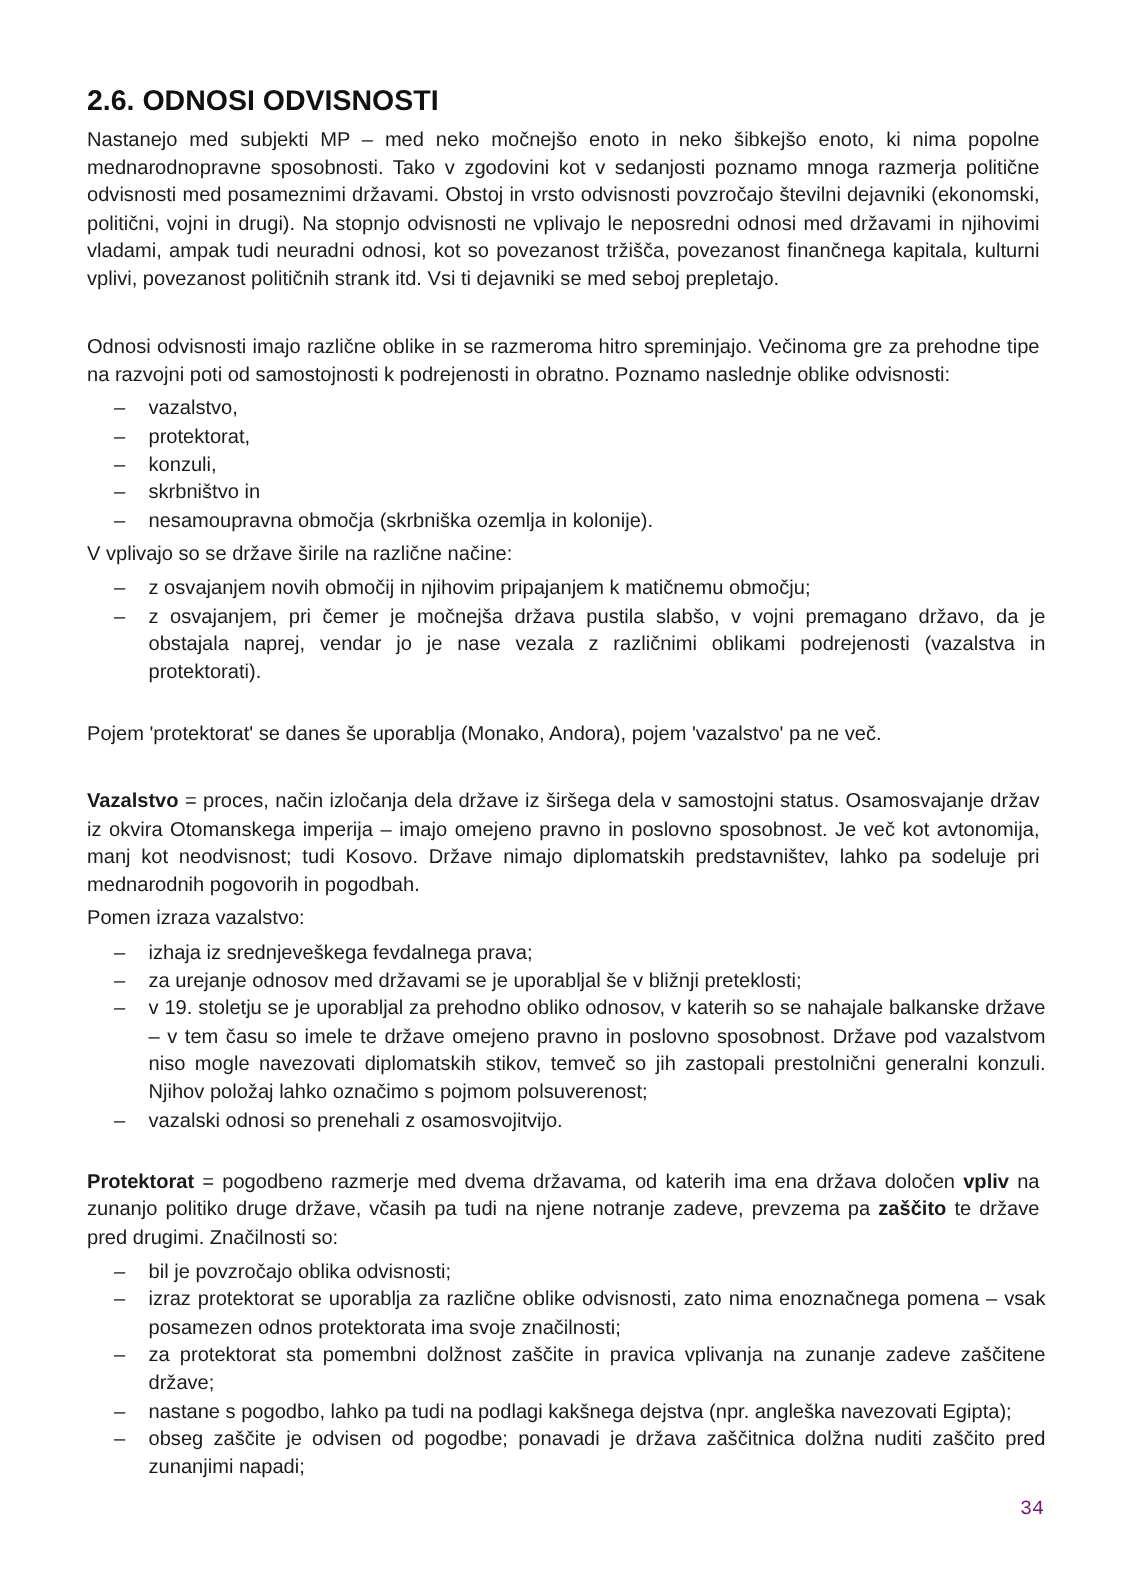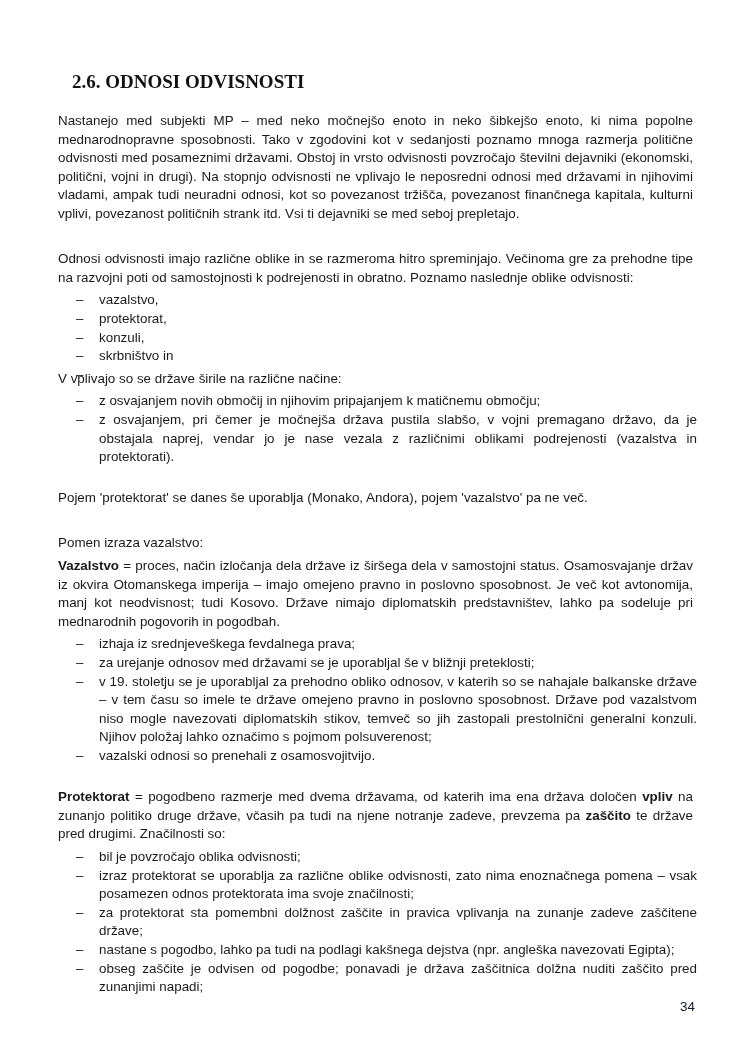--- a/index.html
+++ b/index.html
@@ -2,63 +2,63 @@
 <html><head>
 <meta charset="utf-8">
 <style>
   html, body { margin: 0; padding: 0; background: #ffffff; }
   body { width: 750px; height: 1061px; position: relative; overflow: hidden; }
   .page {
     position: absolute; left: 54px; top: 52px; width: 643px;
     font-family: "Liberation Sans", sans-serif; font-size: 13.4px; line-height: 18.6px; color: #1a1a1a;
   }
   h1, h2 {
-    font-family: Liberation Serif, serif; font-weight: bold; font-size: 19px;
-    margin: 18px; line-height: 24px; color: #111;
+    font-family: Liberation Sans, sans-serif; font-weight: bold; font-size: 19px;
+    margin: 4px; line-height: 24px; color: #111;
   }
   h2 { margin-top: 22px; }
   p { margin: 4px; text-align: justify; }
   .gap { height: 18.6px; }
   ul { list-style: none; margin: 0; padding: 0; }
   ul li { position: relative; padding-left: 45px; text-align: justify; }
   ul li .dash { position: absolute; left: 22px; top: 0; }
   b { font-weight: bold; }
   .pagenum {
     position: absolute; left: 680px; top: 999px;
-    font-family: Liberation Sans, sans-serif; font-size: 13.4px; color: #0f172a;
+    font-family: Liberation Mono, monospace; font-size: 13.4px; color: #701a75;
   }
 </style>
 </head>
 <body>
 
 <div class="page">
 
   <h1>2.6. ODNOSI ODVISNOSTI</h1>
   <p>Nastanejo med subjekti MP – med neko močnejšo enoto in neko šibkejšo enoto, ki nima popolne mednarodnopravne sposobnosti. Tako v zgodovini kot v sedanjosti poznamo mnoga razmerja politične odvisnosti med posameznimi državami. Obstoj in vrsto odvisnosti povzročajo številni dejavniki (ekonomski, politični, vojni in drugi). Na stopnjo odvisnosti ne vplivajo le neposredni odnosi med državami in njihovimi vladami, ampak tudi neuradni odnosi, kot so povezanost tržišča, povezanost finančnega kapitala, kulturni vplivi, povezanost političnih strank itd. Vsi ti dejavniki se med seboj prepletajo.</p>
   <div class="gap"></div>
   <p>Odnosi odvisnosti imajo različne oblike in se razmeroma hitro spreminjajo. Večinoma gre za prehodne tipe na razvojni poti od samostojnosti k podrejenosti in obratno. Poznamo naslednje oblike odvisnosti:</p>
   <ul>
     <li><span class="dash">–</span><span>vazalstvo,</span></li>
     <li><span class="dash">–</span><span>protektorat,</span></li>
     <li><span class="dash">–</span><span>konzuli,</span></li>
     <li><span class="dash">–</span><span>skrbništvo in</span></li>
-    <li><span class="dash">–</span></li>
+    <li><span class="dash">–</span><span>nesamoupravna območja (skrbniška ozemlja in kolonije).</span></li>
   </ul>
 
   <p>V vplivajo so se države širile na različne načine:</p>
   <ul>
     <li><span class="dash">–</span><span>z osvajanjem novih območij in njihovim pripajanjem k matičnemu območju;</span></li>
     <li><span class="dash">–</span><span>z osvajanjem, pri čemer je močnejša država pustila slabšo, v vojni premagano državo, da je obstajala naprej, vendar jo je nase vezala z različnimi oblikami podrejenosti (vazalstva in protektorati).</span></li>
   </ul>
   <div class="gap"></div>
   <p>Pojem 'protektorat' se danes še uporablja (Monako, Andora), pojem 'vazalstvo' pa ne več.</p>
   <div class="gap"></div>
 
+  <p><b>Vazalstvo</b><span> = proces, način izločanja dela države iz širšega dela v samostojni status. Osamosvajanje držav iz okvira Otomanskega imperija – imajo omejeno pravno in poslovno sposobnost. Je več kot avtonomija, manj kot neodvisnost; tudi Kosovo. Države nimajo diplomatskih predstavništev, lahko pa sodeluje pri mednarodnih pogovorih in pogodbah.</span></p>
   <p>Pomen izraza vazalstvo:</p>
-  <p><b>Vazalstvo</b><span> = proces, način izločanja dela države iz širšega dela v samostojni status. Osamosvajanje držav iz okvira Otomanskega imperija – imajo omejeno pravno in poslovno sposobnost. Je več kot avtonomija, manj kot neodvisnost; tudi Kosovo. Države nimajo diplomatskih predstavništev, lahko pa sodeluje pri mednarodnih pogovorih in pogodbah.</span></p>
   <ul>
     <li><span class="dash">–</span><span>izhaja iz srednjeveškega fevdalnega prava;</span></li>
     <li><span class="dash">–</span><span>za urejanje odnosov med državami se je uporabljal še v bližnji preteklosti;</span></li>
     <li><span class="dash">–</span><span>v 19. stoletju se je uporabljal za prehodno obliko odnosov, v katerih so se nahajale balkanske države – v tem času so imele te države omejeno pravno in poslovno sposobnost. Države pod vazalstvom niso mogle navezovati diplomatskih stikov, temveč so jih zastopali prestolnični generalni konzuli. Njihov položaj lahko označimo s pojmom polsuverenost;</span></li>
     <li><span class="dash">–</span><span>vazalski odnosi so prenehali z osamosvojitvijo.</span></li>
   </ul>
   <div class="gap"></div>
 
   <p><b>Protektorat</b><span> = pogodbeno razmerje med dvema državama, od katerih ima ena država določen </span><b>vpliv</b><span> na zunanjo politiko druge države, včasih pa tudi na njene notranje zadeve, prevzema pa </span><b>zaščito</b><span> te države pred drugimi. Značilnosti so:</span></p>
   <ul>

